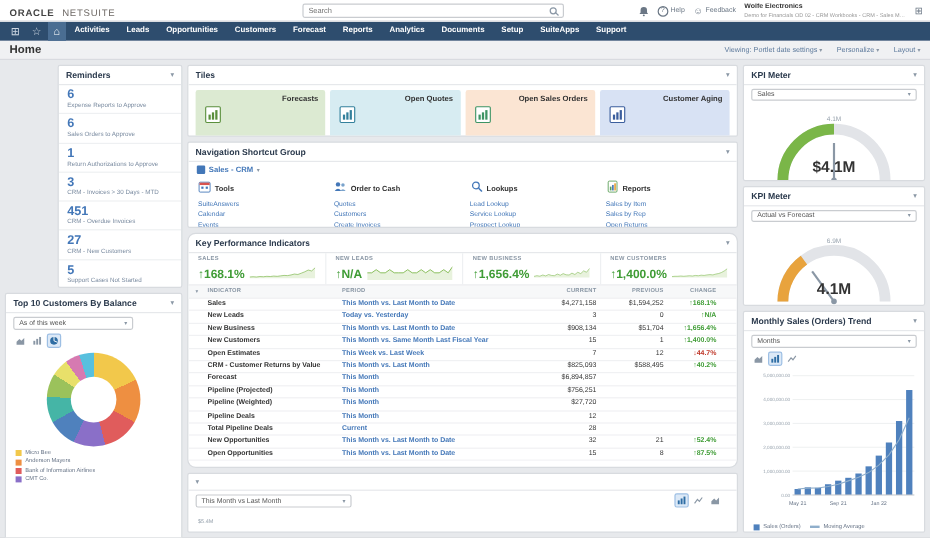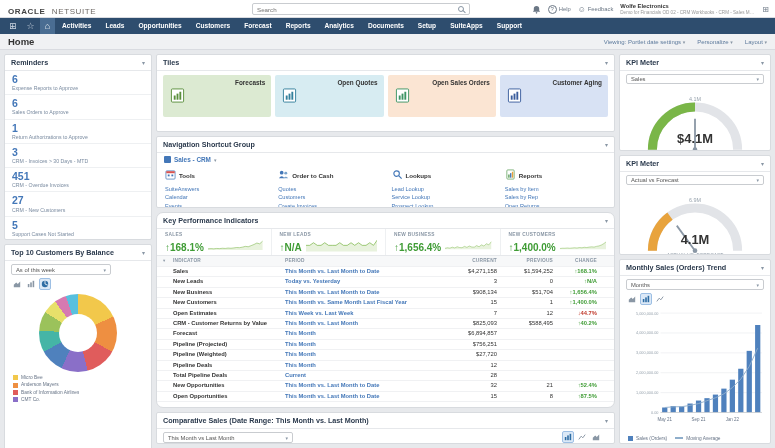--- a/index.html
+++ b/index.html
@@ -179,21 +179,21 @@
     <div class="home-right">
       <span class="hr-link"><span>Viewing: Portlet date settings</span> <span class="caret">▾</span></span>
       <span class="hr-link"><span>Personalize</span> <span class="caret">▾</span></span>
       <span class="hr-link"><span>Layout</span> <span class="caret">▾</span></span>
     </div>
   </div>
 
   <main class="content">
 
     <div class="col col-left">
-      <section class="portlet" style="height:186px;">
+      <section class="portlet" style="height:186px;margin-left:44px;">
         <div class="portlet-head">
           <span class="portlet-title">Reminders</span>
           <span class="portlet-caret">▾</span>
         </div>
         <div id="reminder-list" style="overflow:hidden;">
             <div class="rem-item">
               <div class="rem-count">6</div>
               <div class="rem-label">Expense Reports to Approve</div>
             </div>
             <div class="rem-item">
@@ -272,21 +272,21 @@
             <div class="lg-item">
               <span class="lg-sq" style="background: rgb(138, 111, 200);"></span>
               <span class="lg-label">CMT Co.</span>
             </div>
           </div>
       </section>
 
     </div>
 
     <div class="col col-center">
-      <section class="portlet" style="height:78px;">
+      <section class="portlet" style="height:60px;">
         <div class="portlet-head">
           <span class="portlet-title">Tiles</span>
           <span class="portlet-caret">▾</span>
         </div>
         <div class="tiles-row" id="tiles-row">
             <div class="tile" style="background: rgb(220, 234, 210);">
               <span class="tile-icon"><svg width="15" height="15" viewBox="0 0 16 16">
                   <rect x="1.5" y="1" width="13" height="14" rx="1" fill="#fff" stroke="#5a8f3c" stroke-width="1"></rect>
                   <rect x="4" y="8" width="2" height="4.5" fill="#5a8f3c"></rect>
                   <rect x="7" y="6" width="2" height="6.5" fill="#5a8f3c"></rect>
@@ -558,21 +558,20 @@
               <span class="per">This Month vs. Last Month to Date</span>
               <span class="num">15</span>
               <span class="num">8</span>
               <span class="chg up">↑87.5%</span>
             </div>
           </div>
       </section>
 
       <section class="portlet fill">
         <div class="portlet-head">
-          <span class="portlet-title">Comparative Sales (Date Range: This Month vs. Last Month)</span>
           <span class="portlet-caret">▾</span>
         </div>
         <div class="comp-controls">
           <div class="mini-select">
             <span>This Month vs Last Month</span>
             <span class="caret">▾</span>
           </div>
           <div class="chart-icons" id="comp-icons">
               <span class="ci active">
                 <svg viewBox="0 0 10 10" width="8" height="8">

